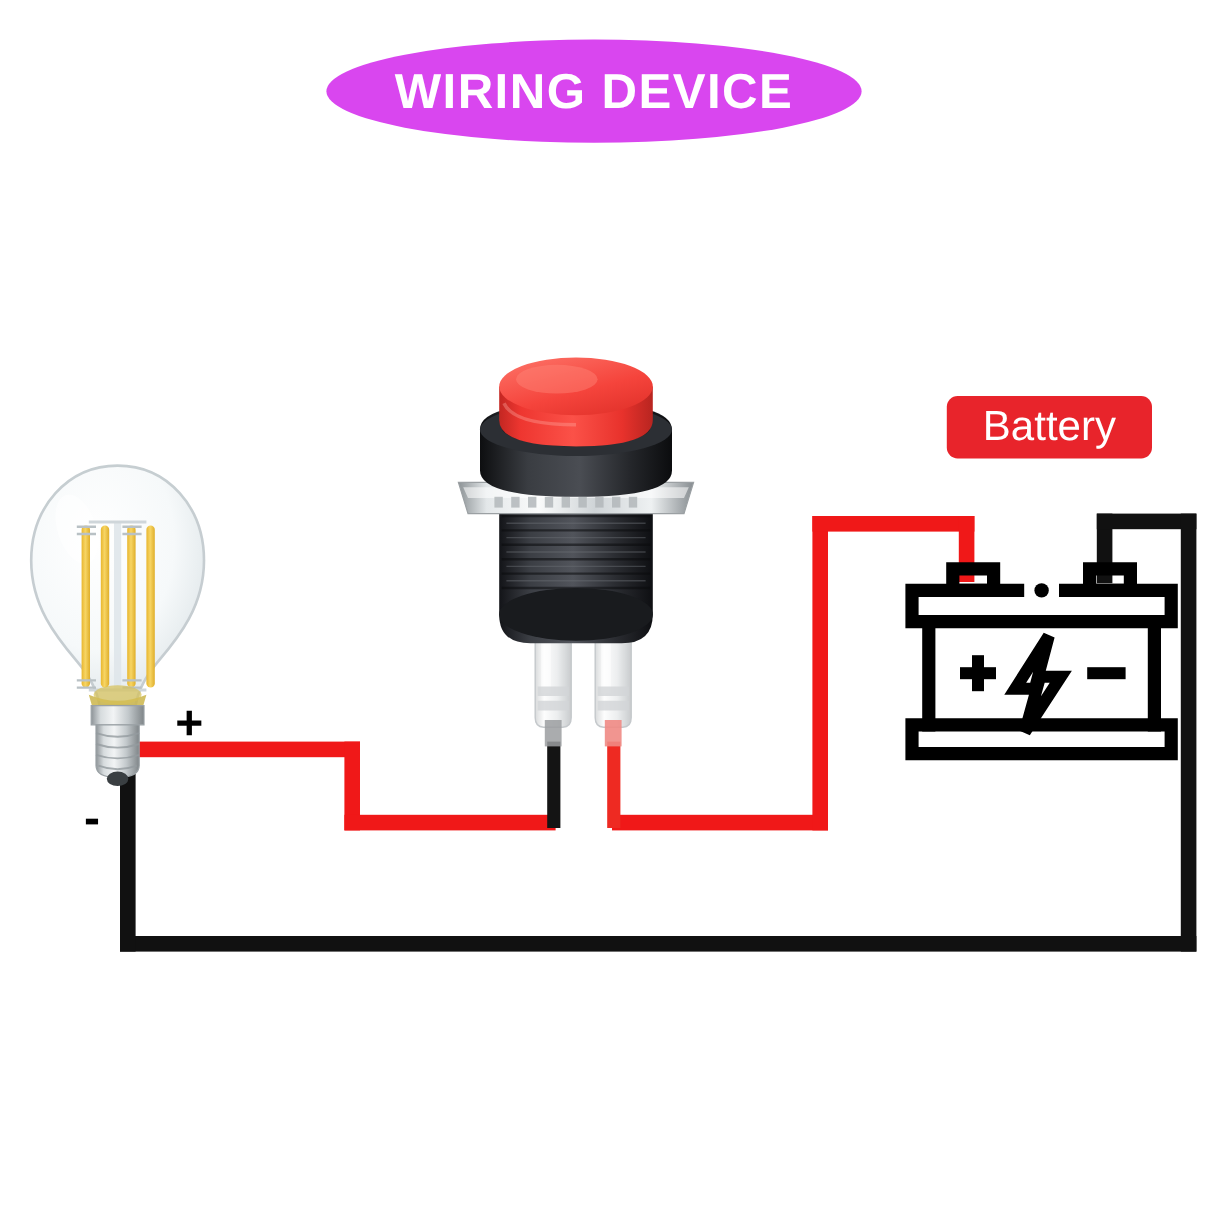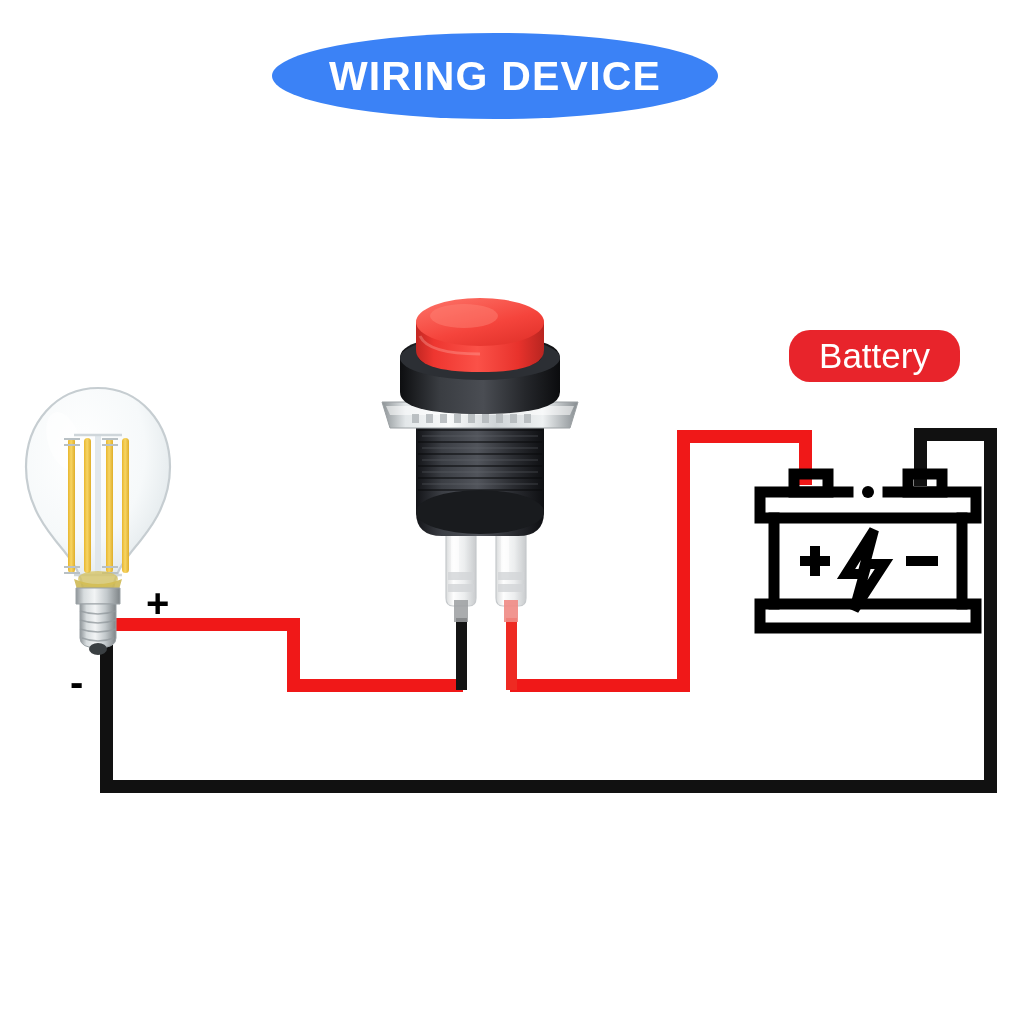--- a/index.html
+++ b/index.html
@@ -19,21 +19,21 @@
     overflow: hidden;
   }
 
   
   .title-banner {
     position: absolute;
     left: 272px;
     top: 33px;
     width: 446px;
     height: 86px;
-    background: #3b82f6;
+    background: #d946ef;
     border-radius: 50% / 50%;
     display: flex;
     align-items: center;
     justify-content: center;
   }
   .title-text {
     color: #ffffff;
     font-size: 41px;
     font-weight: bold;
     letter-spacing: 1.2px;
@@ -58,21 +58,20 @@
     left: 27px;
     top: 305px;
     width: 158px;
     height: 54px;
   }
   #label-battery {
     left: 789px;
     top: 330px;
     width: 171px;
     height: 52px;
-    border-radius: 21px;
   }
 
   
   .polarity {
     position: absolute;
     color: #000000;
     font-weight: bold;
     font-family: "Liberation Sans", sans-serif;
     line-height: 1;
   }

